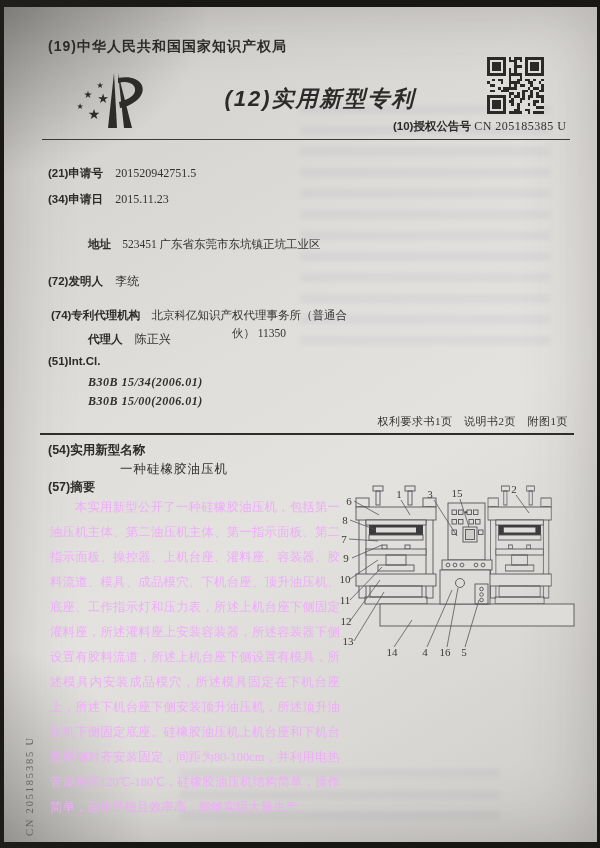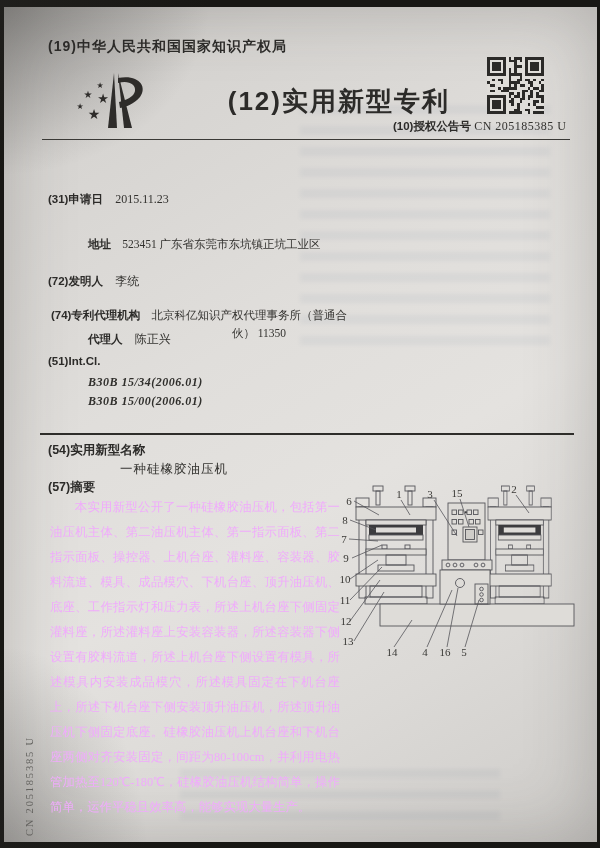--- a/index.html
+++ b/index.html
@@ -16,21 +16,21 @@
   .shade-bl { position:absolute; left:0; bottom:0; width:160px; height:220px;
     background: radial-gradient(ellipse at 0% 100%, rgba(45,44,42,.30), transparent 65%); pointer-events:none; }
   .bleed { position:absolute; opacity:.05; filter:blur(2px);
     background: repeating-linear-gradient(0deg, #3d5577 0 9px, transparent 9px 21px); pointer-events:none; }
 
   .abs { position:absolute; }
   .hei { font-family:"Liberation Sans", sans-serif; font-weight:bold; color:#2c2b29; }
   .song { font-family:"Liberation Serif", serif; color:#33322f; }
 
   .office-line { left:48px; top:38px; font-size:14px; letter-spacing:1px; }
-  .doc-title { left:190px; top:84px; width:260px; text-align:right; font-size:26px; letter-spacing:2px; }
+  .doc-title { left:190px; top:84px; width:260px; text-align:center; font-size:22px; letter-spacing:2px;font-style:italic; }
   .pub-no   { left:393px; top:119px; font-size:11.5px; white-space:nowrap; }
   .pub-date { left:393px; top:143px; font-size:11.5px; white-space:nowrap; }
   .pub-no .song, .pub-date .song { font-size:12px; letter-spacing:.5px; }
 
   .rule-1 { left:42px; top:139px; right:30px; height:0; border-top:1.6px solid #3a3936; }
   .rule-2 { left:40px; top:433px; right:26px; height:0; border-top:2.2px solid #2e2d2a; }
 
   .b-row { left:48px; font-size:11.5px; white-space:nowrap; }
   .b-row .song { margin-left:9px; font-size:12px; }
   .addr-block { left:88px; top:235px; width:258px; font-size:11.5px; line-height:18px;
@@ -225,22 +225,26 @@
         <rect x="20" y="20" width="1" height="1"></rect>
       </g>
   </svg>
 
   <div class="abs pub-no">
     <span class="hei">(10)授权公告号</span>
     <span class="song">CN 205185385 U</span>
   </div>
   <div class="abs rule-1"></div>
 
+  <div class="abs b-row" style="top:166px;">
+    <span class="hei">(21)申请号</span>
+    <span class="song">201520942751.5</span>
+  </div>
   <div class="abs b-row" style="top:192px;">
-    <span class="hei">(31)申请日</span>
+    <span class="hei">(34)申请日</span>
     <span class="song">2015.11.23</span>
   </div>
   <div class="abs addr-block">
     <span class="hei">地址</span>
     <span class="song" style="margin-left:8px;">523451 广东省东莞市东坑镇正坑工业区</span>
   </div>
   <div class="abs b-row" style="top:273px;">
     <span class="hei">(72)发明人</span>
     <span class="song">李统</span>
   </div>
@@ -249,20 +253,21 @@
     <span class="song" style="margin-left:8px;">北京科亿知识产权代理事务所（普通合伙） 11350</span>
   </div>
   <div class="abs b-row" style="left:88px; top:331px;">
     <span class="hei">代理人</span>
     <span class="song">陈正兴</span>
   </div>
   <div class="abs b-row hei" style="top:355px;">(51)Int.Cl.</div>
   <div class="abs intcl" style="left:88px; top:375px;">B30B 15/34(2006.01)</div>
   <div class="abs intcl" style="left:88px; top:394px;">B30B 15/00(2006.01)</div>
 
+  <div class="abs song pages-note">权利要求书1页　说明书2页　附图1页</div>
   <div class="abs rule-2"></div>
 
   <div class="abs hei sec54">(54)实用新型名称</div>
   <div class="abs song inv-name">一种硅橡胶油压机</div>
   <div class="abs hei sec57">(57)摘要</div>
   <div class="abs abstract">本实用新型公开了一种硅橡胶油压机，包括第一油压机主体、第二油压机主体、第一指示面板、第二指示面板、操控器、上机台座、灌料座、容装器、胶料流道、模具、成品模穴、下机台座、顶升油压机、底座、工作指示灯和压力表，所述上机台座下侧固定灌料座，所述灌料座上安装容装器，所述容装器下侧设置有胶料流道，所述上机台座下侧设置有模具，所述模具内安装成品模穴，所述模具固定在下机台座上，所述下机台座下侧安装顶升油压机，所述顶升油压机下侧固定底座。硅橡胶油压机上机台座和下机台座两侧对齐安装固定，间距为80-100cm，并利用电热管加热至120℃-180℃，硅橡胶油压机结构简单，操作简单，运作平稳且效率高，能够实现大量生产。</div>
 
   <svg class="abs figure" viewBox="0 0 248 205">
     <defs>
       <g id="press-shape" stroke="#55555a" stroke-width="0.9" fill="none">

